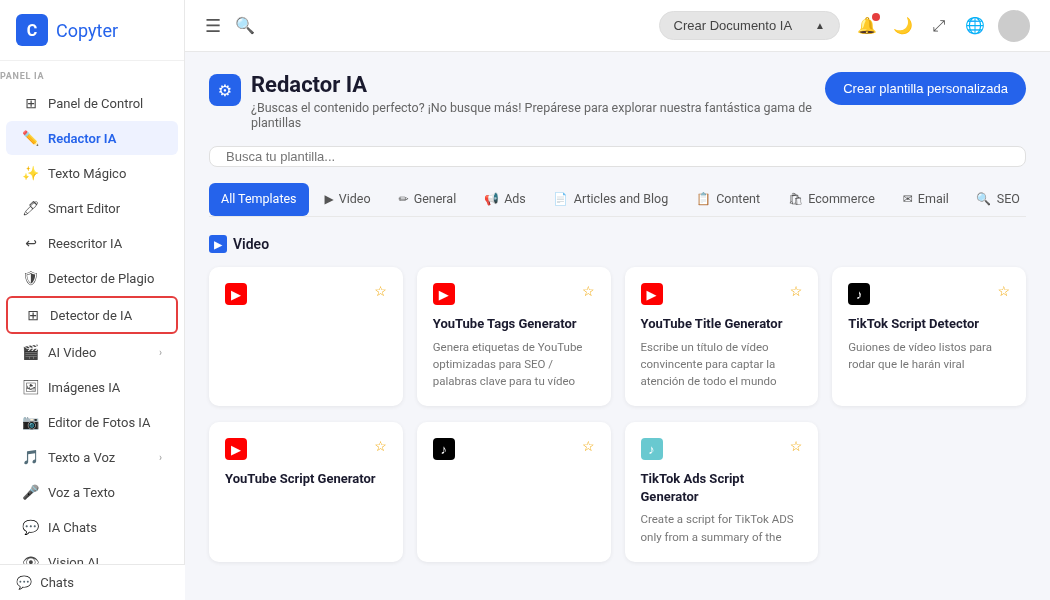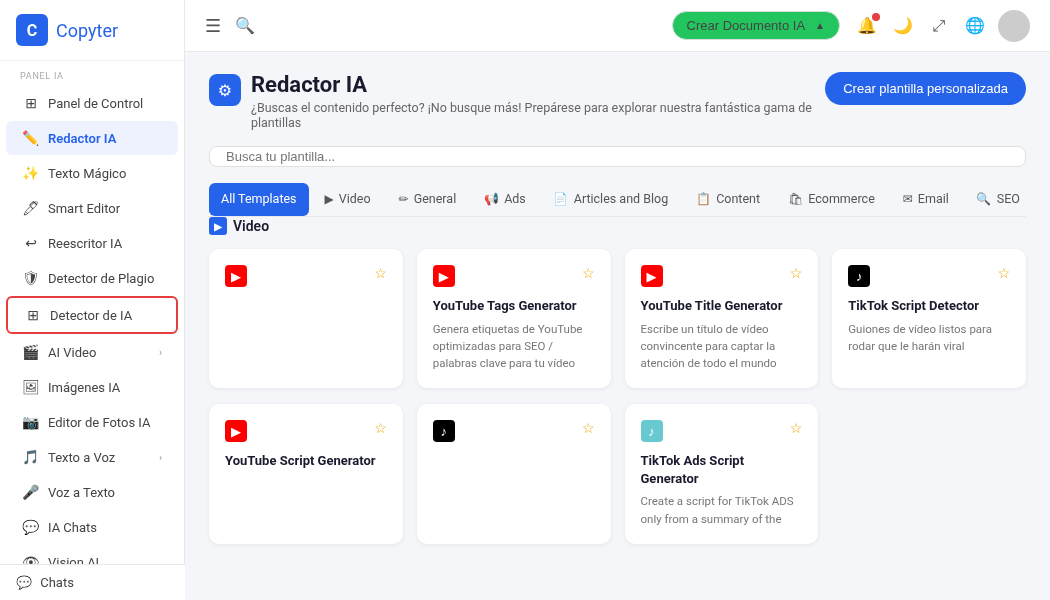--- a/index.html
+++ b/index.html
@@ -3,58 +3,58 @@
   <meta charset="utf-8">
   <style>
     * { box-sizing: border-box; margin: 0; padding: 0; }
     body { font-family: -apple-system, BlinkMacSystemFont, 'Segoe UI', Roboto, sans-serif; display: flex; height: 600px; overflow: hidden; background: #f5f6fa; }
 
     
     .sidebar { width: 185px; background: #fff; border-right: 1px solid #e8e8e8; display: flex; flex-direction: column; height: 600px; overflow-y: auto; flex-shrink: 0; }
     .sidebar-logo { display: flex; align-items: center; padding: 14px 16px; border-bottom: 1px solid #f0f0f0; }
     .logo-box { width: 32px; height: 32px; background: #2563eb; border-radius: 6px; display: flex; align-items: center; justify-content: center; color: white; font-weight: bold; font-size: 16px; margin-right: 8px; }
     .logo-text { color: #2563eb; font-size: 18px; font-weight: 400; }
-    .sidebar-section-label { font-size: 9px; font-weight: 400; color: #aaa; letter-spacing: 0.08em; padding: 10px 20px 4px; text-transform: uppercase; }
+    .sidebar-section-label { font-size: 9px; font-weight: 700; color: #aaa; letter-spacing: 0.08em; padding: 10px 0 4px; text-transform: uppercase; }
     .sidebar-item { display: flex; align-items: center; padding: 8px 16px; cursor: pointer; border-radius: 6px; margin: 1px 6px; color: #444; font-size: 13px; transition: background 0.15s; }
     .sidebar-item.active { background: #eef2ff; color: #2563eb; font-weight: 600; }
     .sidebar-item.highlighted { border: 2px solid #e53e3e; background: #fff; }
     .sidebar-item .item-icon { width: 18px; height: 18px; margin-right: 8px; display: flex; align-items: center; justify-content: center; font-size: 14px; flex-shrink: 0; }
     .sidebar-item .item-arrow { margin-left: auto; font-size: 10px; color: #999; }
     .sidebar-item .item-label { flex: 1; }
 
     
     .main { flex: 1; display: flex; flex-direction: column; overflow: hidden; }
 
     
     .topbar { display: flex; align-items: center; padding: 0 20px; height: 52px; background: #fff; border-bottom: 1px solid #e8e8e8; flex-shrink: 0; }
     .topbar-menu-icon { font-size: 18px; color: #555; cursor: pointer; margin-right: 14px; }
     .topbar-search-icon { font-size: 16px; color: #555; cursor: pointer; }
     .topbar-spacer { flex: 1; }
-    .topbar-create-btn { background: #22c55e; border: 1px solid #ddd; border-radius: 20px; padding: 6px 14px; font-size: 13px; color: #444; cursor: pointer; display: flex; align-items: center; gap: 10px; margin-right: 8px; }
+    .topbar-create-btn { background: #e5e5e5; border: 1px solid #ddd; border-radius: 20px; padding: 6px 14px; font-size: 13px; color: #444; cursor: pointer; display: flex; align-items: center; gap: 23px; margin-right: 8px; }
     .topbar-create-btn .chevron { font-size: 10px; }
     .topbar-icon-btn { width: 34px; height: 34px; display: flex; align-items: center; justify-content: center; cursor: pointer; color: #555; font-size: 16px; border-radius: 50%; margin-left: 2px; position: relative; }
     .topbar-icon-btn .badge { position: absolute; top: 4px; right: 4px; width: 8px; height: 8px; background: #e53e3e; border-radius: 50%; }
     .topbar-avatar { width: 32px; height: 32px; border-radius: 50%; background: #ccc; margin-left: 6px; cursor: pointer; }
 
     
     .content { flex: 1; overflow-y: auto; padding: 20px 24px; }
 
     
     .redactor-header { display: flex; align-items: flex-start; margin-bottom: 16px; }
     .redactor-icon { width: 32px; height: 32px; background: #2563eb; border-radius: 8px; display: flex; align-items: center; justify-content: center; color: white; font-size: 16px; margin-right: 10px; flex-shrink: 0; margin-top: 2px; }
     .redactor-title { font-size: 22px; font-weight: 700; color: #1a1a2e; }
     .redactor-subtitle { font-size: 12.5px; color: #666; margin-top: 3px; }
     .crear-btn { margin-left: auto; background: #2563eb; color: white; border: none; border-radius: 20px; padding: 9px 18px; font-size: 13px; cursor: pointer; white-space: nowrap; flex-shrink: 0; }
 
     
     .search-box { background: #fff; border: 1px solid #e0e0e0; border-radius: 8px; padding: 2px 16px; font-size: 13px; color: #999; margin-bottom: 16px; width: 100%; display: flex; align-items: center; }
     .search-box input { border: none; outline: none; background: transparent; font-size: 13px; color: #333; width: 100%; }
 
     
-    .tabs { display: flex; gap: 4px; border-bottom: 1px solid #e8e8e8; padding-bottom: 0; overflow-x: auto; }
+    .tabs { display: flex; gap: 4px; margin-bottom: 18px; border-bottom: 1px solid #e8e8e8; padding-bottom: 0; overflow-x: auto; }
     .tab { display: flex; align-items: center; gap: 5px; padding: 8px 12px; font-size: 12.5px; cursor: pointer; border-radius: 6px 6px 0 0; color: #555; white-space: nowrap; border-bottom: 2px solid transparent; }
     .tab.active { background: #2563eb; color: white; border-bottom: 2px solid #2563eb; border-radius: 6px; }
     .tab .tab-icon { font-size: 12px; }
 
     
     .section-title { display: flex; align-items: center; gap: 6px; font-size: 14px; font-weight: 600; color: #1a1a2e; margin-bottom: 14px; }
     .section-title-icon { width: 18px; height: 18px; background: #2563eb; border-radius: 3px; display: flex; align-items: center; justify-content: center; color: white; font-size: 10px; }
 
     
     .cards-grid { display: grid; grid-template-columns: repeat(4, 1fr); gap: 14px; margin-bottom: 16px; }

